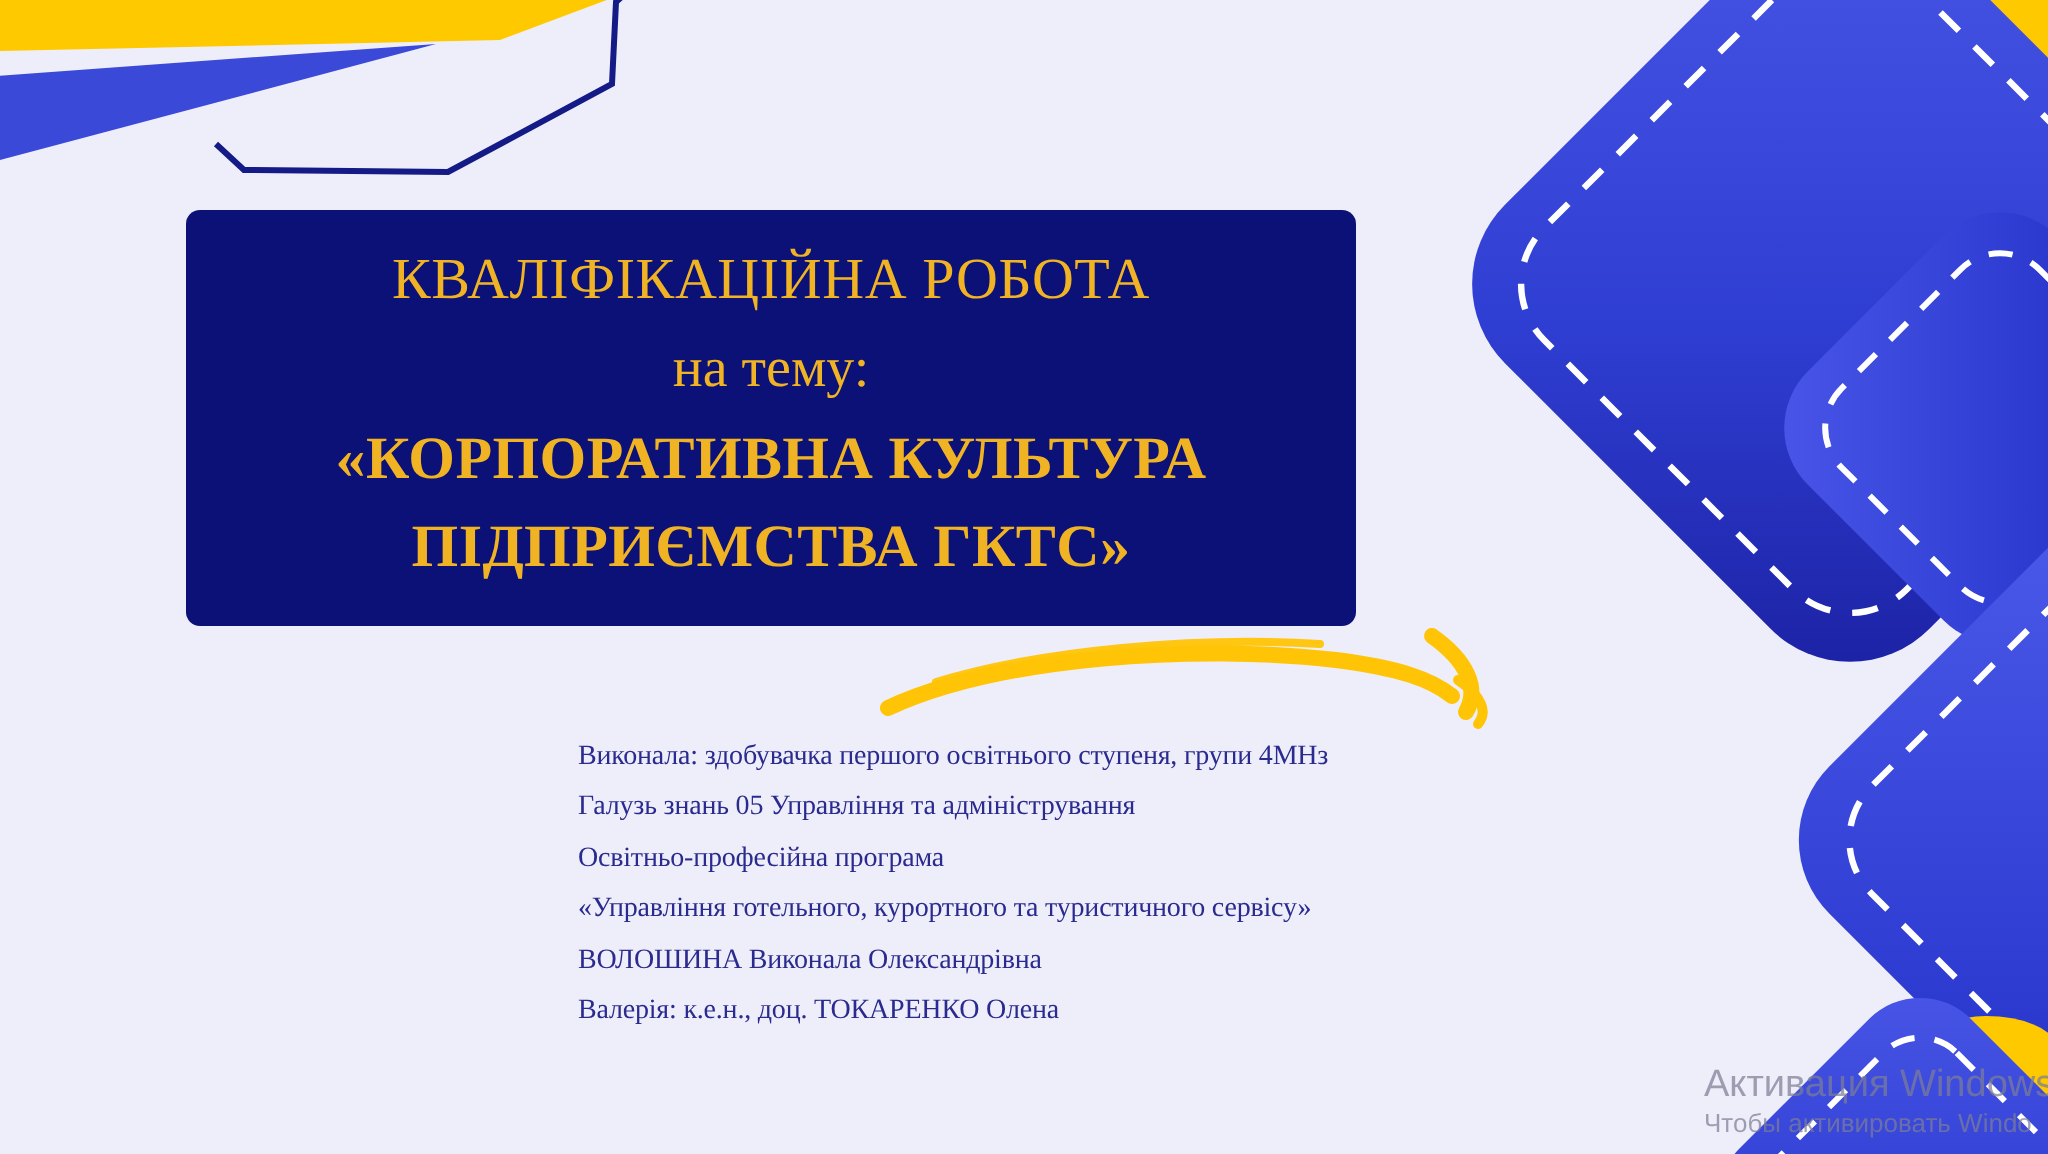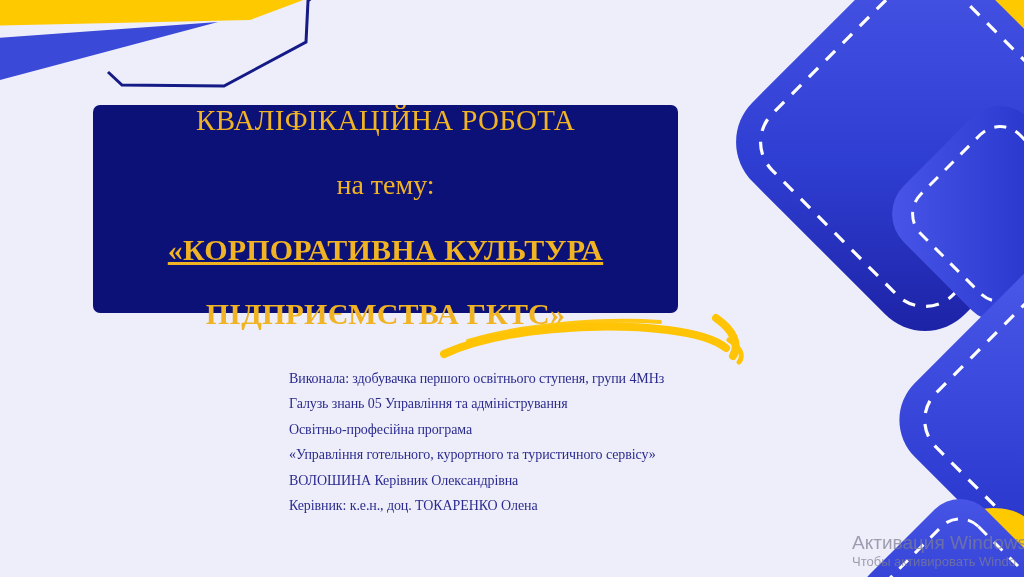--- a/index.html
+++ b/index.html
@@ -41,37 +41,36 @@
     justify-content: center;
     box-sizing: border-box;
     padding: 6px 14px 10px 14px;
     z-index: 5;
   }
   #title-panel .t-line {
     color: #f0b323;
     text-align: center;
     line-height: 1.0;
     white-space: nowrap;
-    margin-top: 20px;
   }
   .t-main {
     font-size: 29px;
     letter-spacing: .3px;
     margin-bottom: 16px;
   }
   .t-sub {
     font-size: 28px;
     margin-bottom: 16px;
   }
   .t-topic1, .t-topic2 {
     font-size: 30px;
     font-weight: bold;
     letter-spacing: .2px;
   }
-  .t-topic1 { margin-bottom: 14px; text-decoration: underline; }
+  .t-topic1 { margin-bottom: 14px; }
 
   
   #meta-block {
     position: absolute;
     left: 289px;
     top: 366px;
     width: 600px;
     z-index: 5;
   }
   #meta-block .m-line {
@@ -179,22 +178,22 @@
     <div class="t-line t-sub">на тему:</div>
     <div class="t-line t-topic1">«КОРПОРАТИВНА КУЛЬТУРА</div>
     <div class="t-line t-topic2">ПІДПРИЄМСТВА ГКТС»</div>
   </div>
 
   <div id="meta-block">
     <div class="m-line">Виконала: здобувачка першого освітнього ступеня, групи 4МНз</div>
     <div class="m-line">Галузь знань 05 Управління та адміністрування</div>
     <div class="m-line">Освітньо-професійна програма</div>
     <div class="m-line">«Управління готельного, курортного та туристичного сервісу»</div>
-    <div class="m-line">ВОЛОШИНА Керівник Олександрівна</div>
-    <div class="m-line">Керівник: к.е.н., доц. ТОКАРЕНКО Олена</div>
+    <div class="m-line">ВОЛОШИНА Виконала Олександрівна</div>
+    <div class="m-line">Валерія: к.е.н., доц. ТОКАРЕНКО Олена</div>
   </div>
 
   <div id="activation-watermark">
     <div class="wm-title">Активация Windows</div>
     <div class="wm-sub">Чтобы активировать Windo</div>
   </div>
 
 </div>
 
 </body></html>

